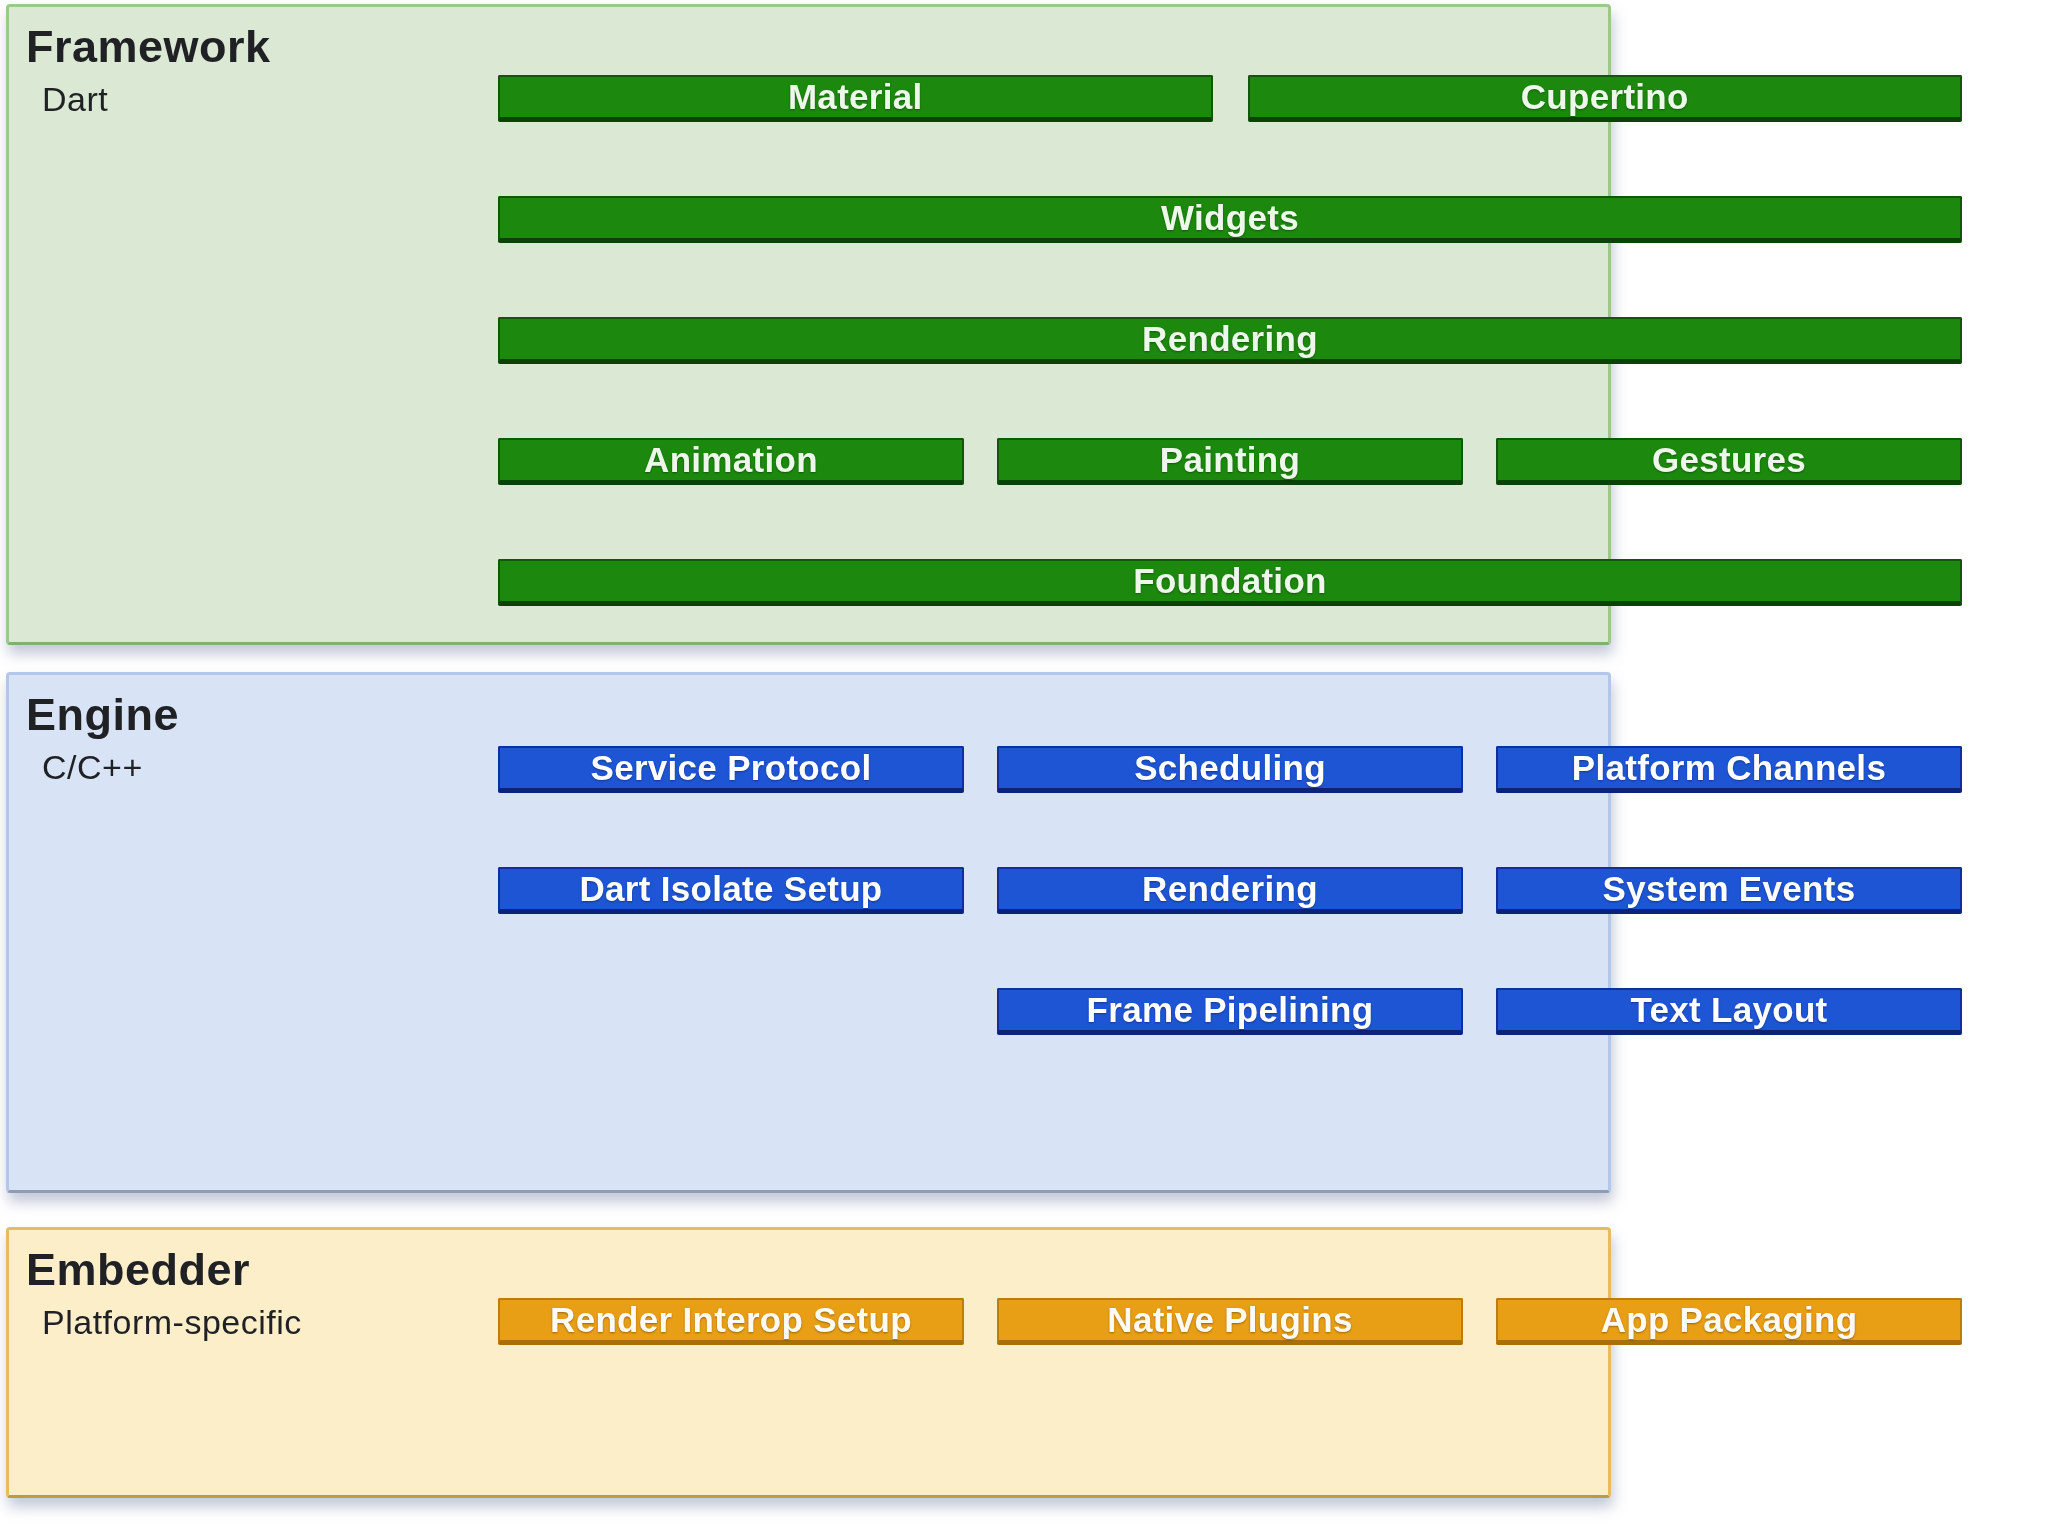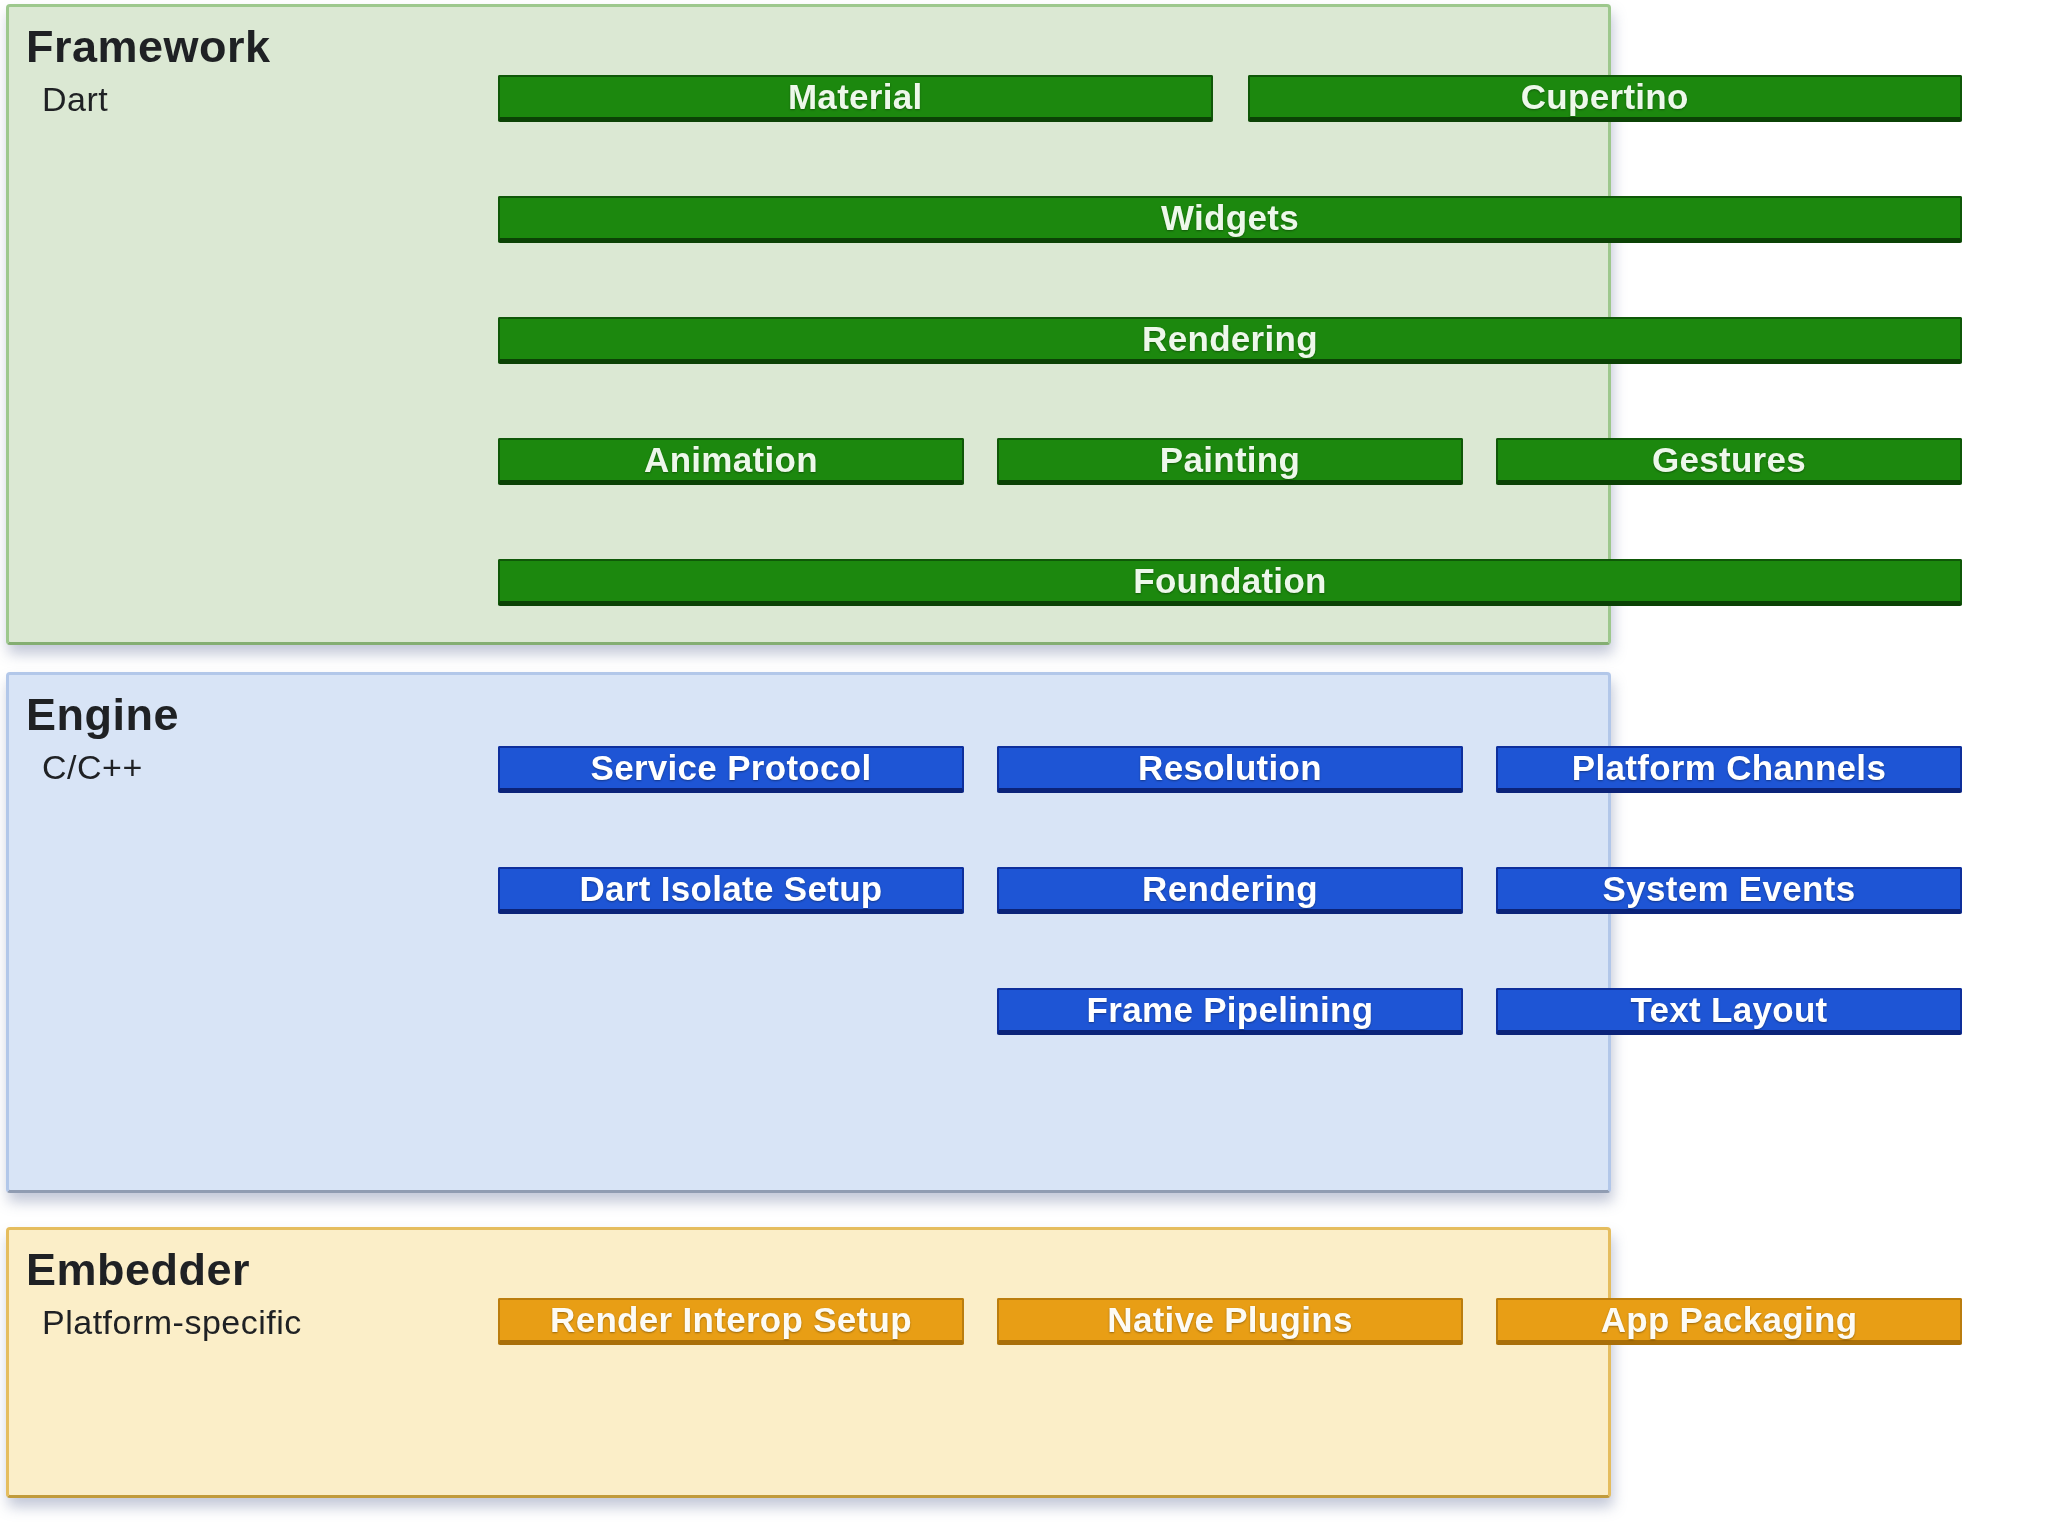--- a/index.html
+++ b/index.html
@@ -124,21 +124,21 @@
   </div>
 
   <div class="panel panel-engine" style="--panel-bg: #d8e4f6; --panel-border: #b2c7e9; --panel-border-b: #909cb2; --btn-bg: #1e55d5; --btn-border: #0e2f9c; --btn-border-b: #0b2379; --btn-text: #ffffff;">
     <div class="section-label">
       <div class="section-title">Engine</div>
       <div class="section-subtitle">C/C++</div>
     </div>
     <div class="stack">
         <div class="row cols-3">
           <div class="block">Service Protocol</div>
-          <div class="block">Resolution</div>
+          <div class="block">Scheduling</div>
           <div class="block">Platform Channels</div>
         </div>
         <div class="row cols-3">
           <div class="block">Dart Isolate Setup</div>
           <div class="block">Rendering</div>
           <div class="block">System Events</div>
         </div>
         <div class="row cols-3">
           <div class="block spacer"></div>
           <div class="block">Frame Pipelining</div>

